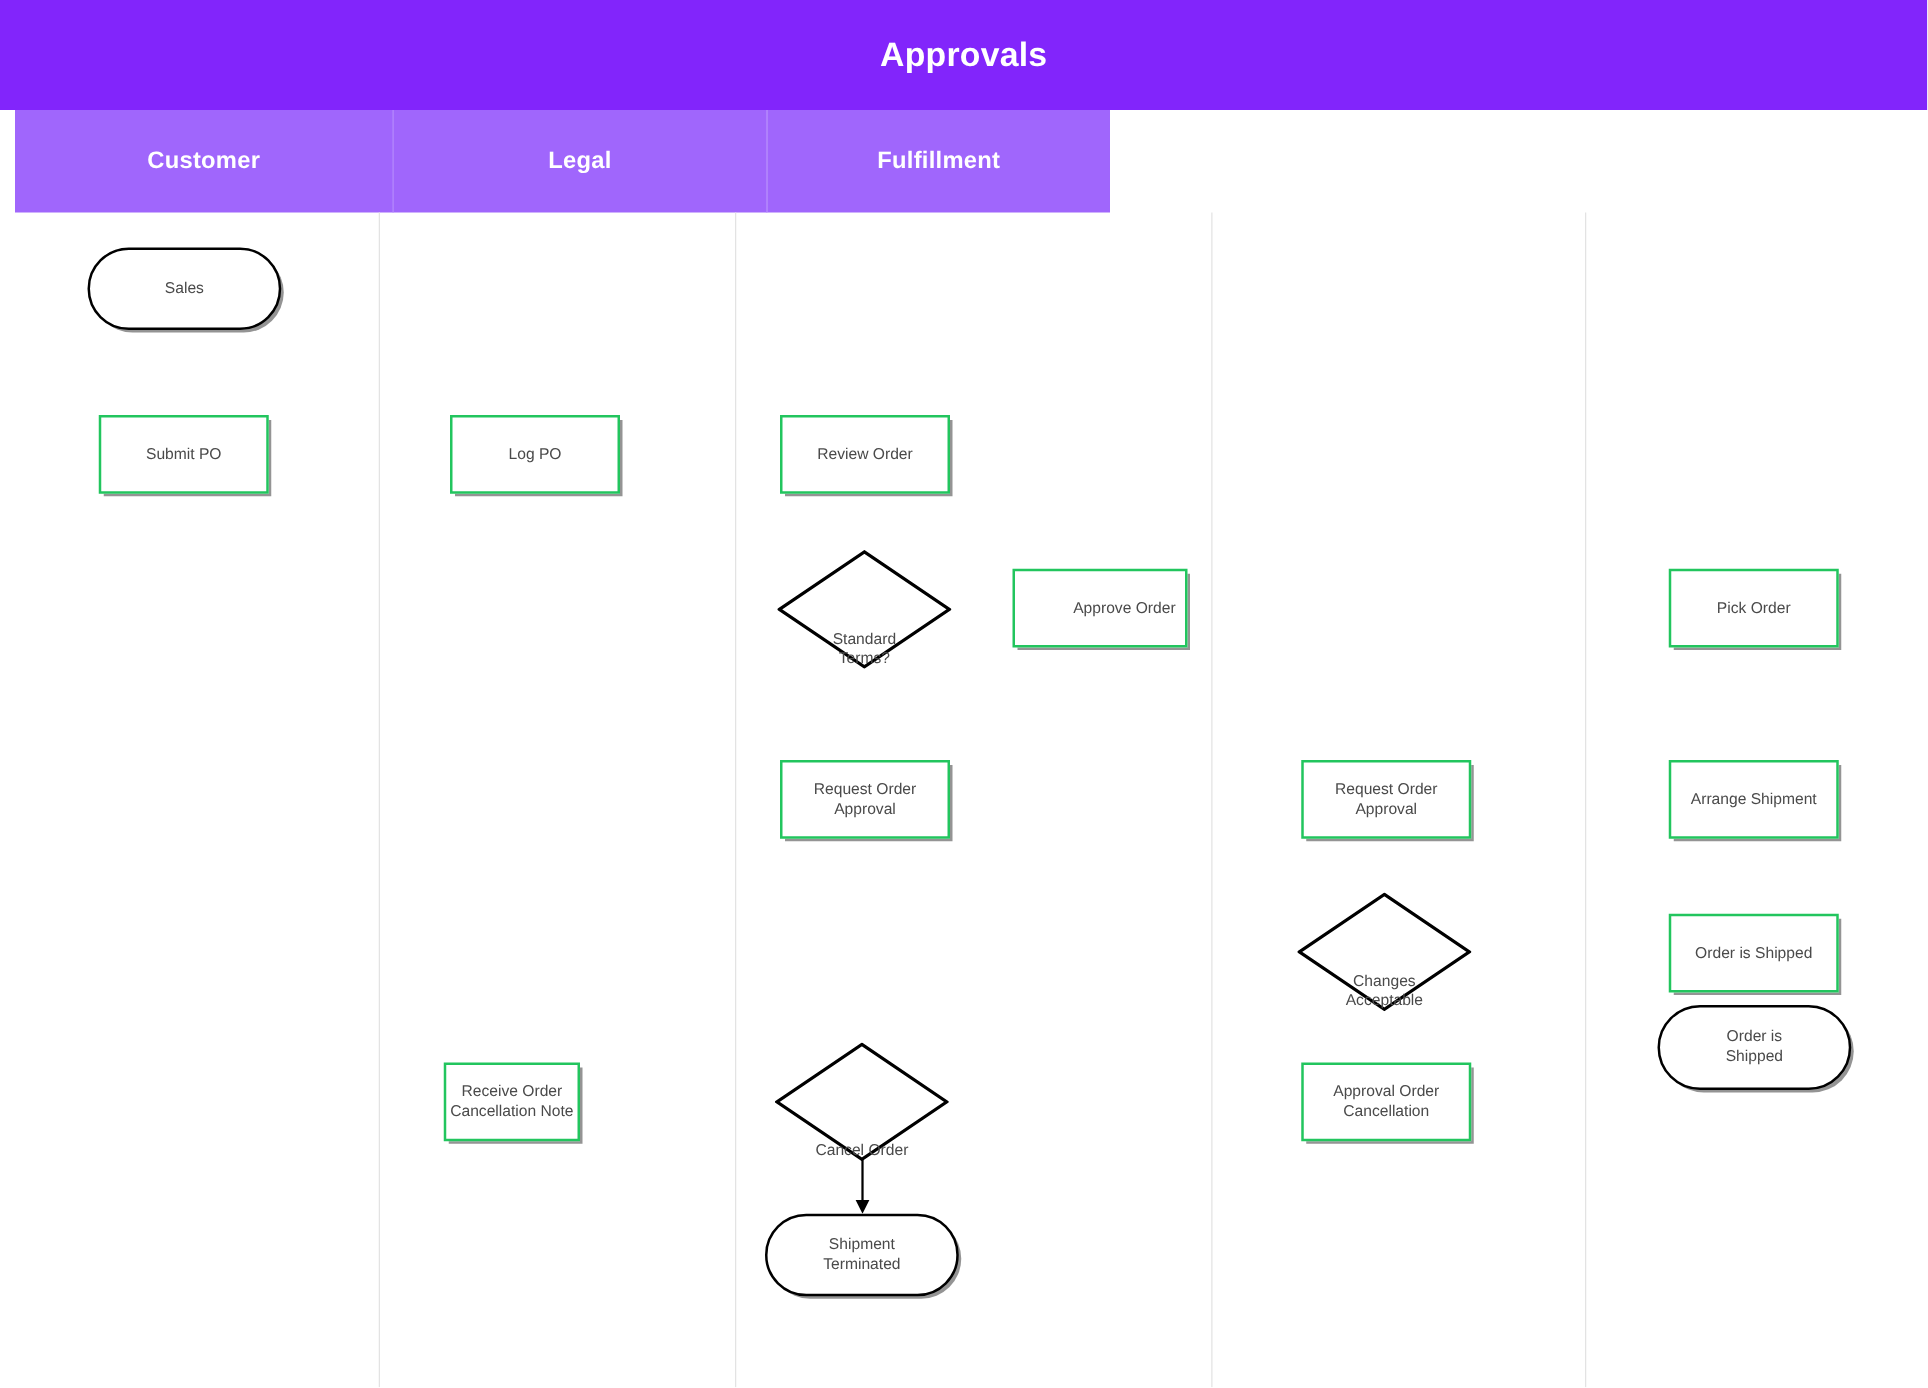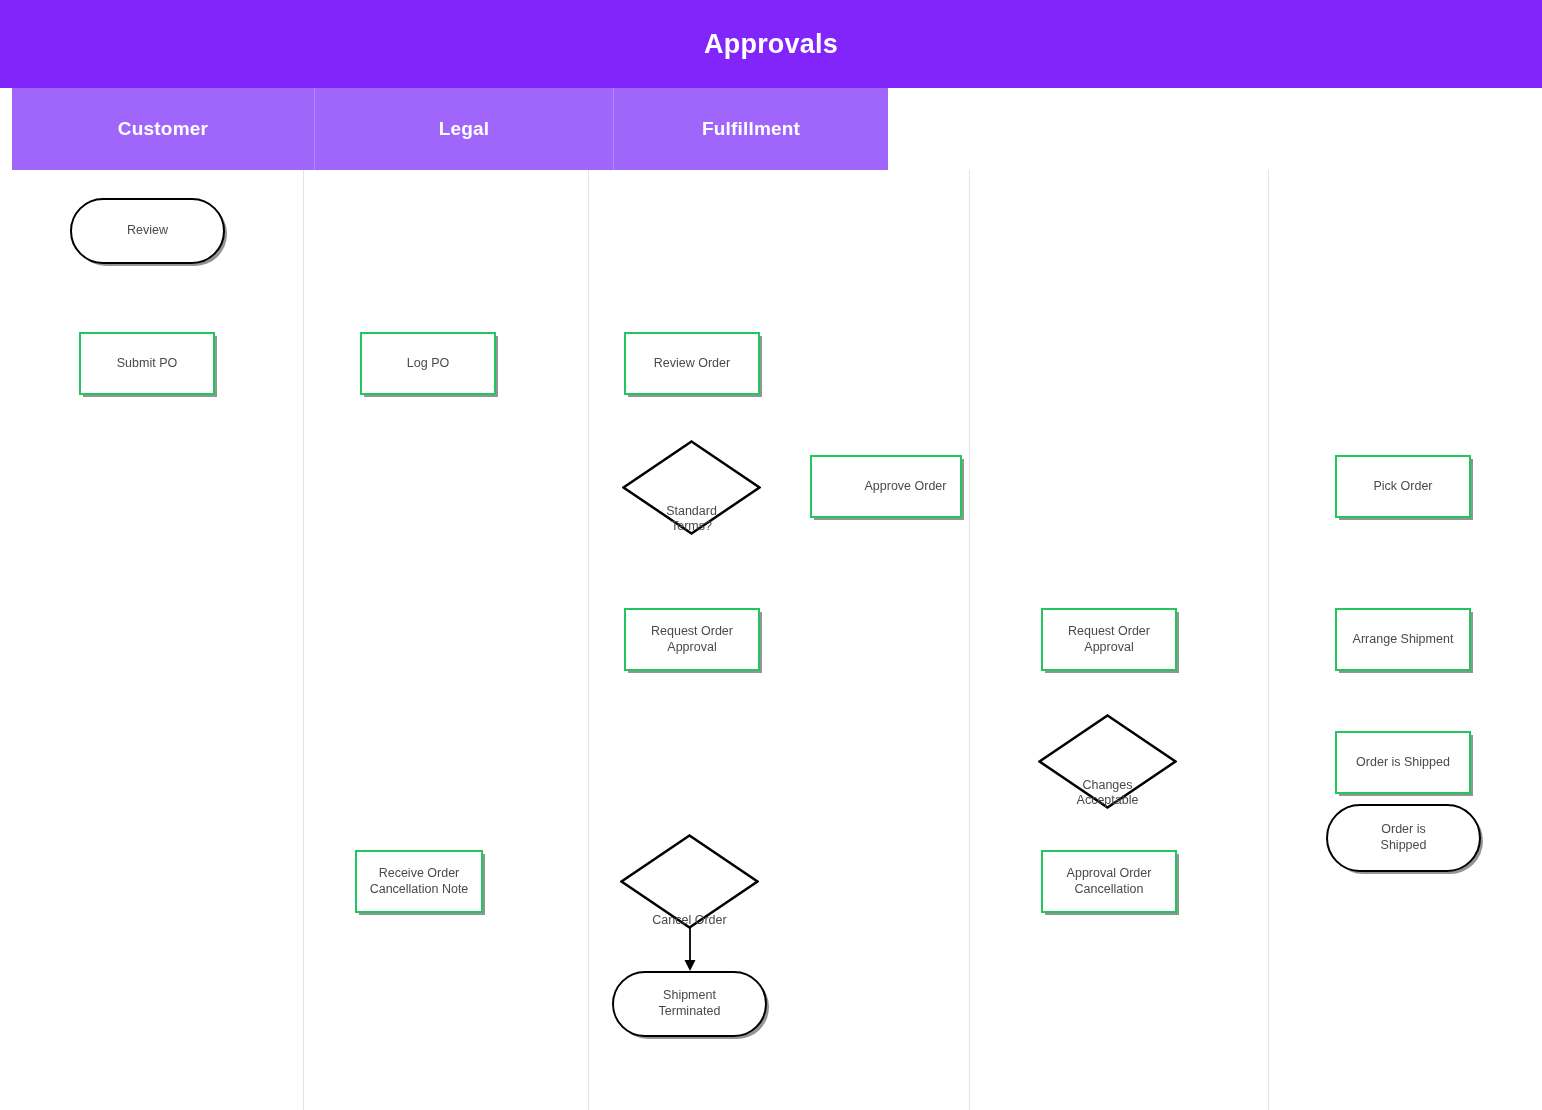--- a/index.html
+++ b/index.html
@@ -149,43 +149,43 @@
     </div>
 
   <div id="lane-body">
       <div class="lane-divider" style="left: 303px;"></div>
       <div class="lane-divider" style="left: 588px;"></div>
       <div class="lane-divider" style="left: 969px;"></div>
       <div class="lane-divider" style="left: 1268px;"></div>
     </div>
 
 <div class="shape shape-terminator" style="left: 70px; top: 198px; width: 155px; height: 66px;">
-      <span class="shape-label">Review</span>
+      <span class="shape-label">Sales</span>
     </div>
     <div class="shape shape-process" style="left: 79px; top: 332px; width: 136px; height: 63px;">
       <span class="shape-label">Submit PO</span>
     </div>
     <div class="shape shape-process" style="left: 360px; top: 332px; width: 136px; height: 63px;">
       <span class="shape-label">Log PO</span>
     </div>
-    <div class="shape shape-process" style="left: 355px; top: 850px; width: 128px; height: 63px;">
+    <div class="shape shape-process" style="left: 355px; top: 850px; width: 109px; height: 63px;">
       <span class="shape-label">Receive Order
 Cancellation Note</span>
     </div>
     <div class="shape shape-process" style="left: 624px; top: 332px; width: 136px; height: 63px;">
       <span class="shape-label">Review Order</span>
     </div>
     <div class="shape shape-decision" style="left: 622px; top: 440px; width: 139px; height: 95px;">
       <svg class="diamond-svg" viewBox="0 0 139 95" preserveAspectRatio="none">
         <polygon points="69.5,1.5 137.5,47.5 69.5,93.5 1.5,47.5" fill="#ffffff" stroke="#000000" stroke-width="2.5"></polygon>
       </svg>
       <span class="shape-label">Standard
 Terms?</span>
     </div>
-    <div class="shape shape-process" style="left: 810px; top: 455px; width: 152px; height: 63px; padding-left: 39px;">
+    <div class="shape shape-process" style="left: 810px; top: 455px; width: 140px; height: 63px; padding-left: 39px;">
       <span class="shape-label">Approve Order</span>
     </div>
     <div class="shape shape-process" style="left: 624px; top: 608px; width: 136px; height: 63px;">
       <span class="shape-label">Request Order Approval</span>
     </div>
     <div class="shape shape-decision" style="left: 620px; top: 834px; width: 139px; height: 95px;">
       <svg class="diamond-svg" viewBox="0 0 139 95" preserveAspectRatio="none">
         <polygon points="69.5,1.5 137.5,47.5 69.5,93.5 1.5,47.5" fill="#ffffff" stroke="#000000" stroke-width="2.5"></polygon>
       </svg>
       <span class="shape-label">Cancel Order</span>

